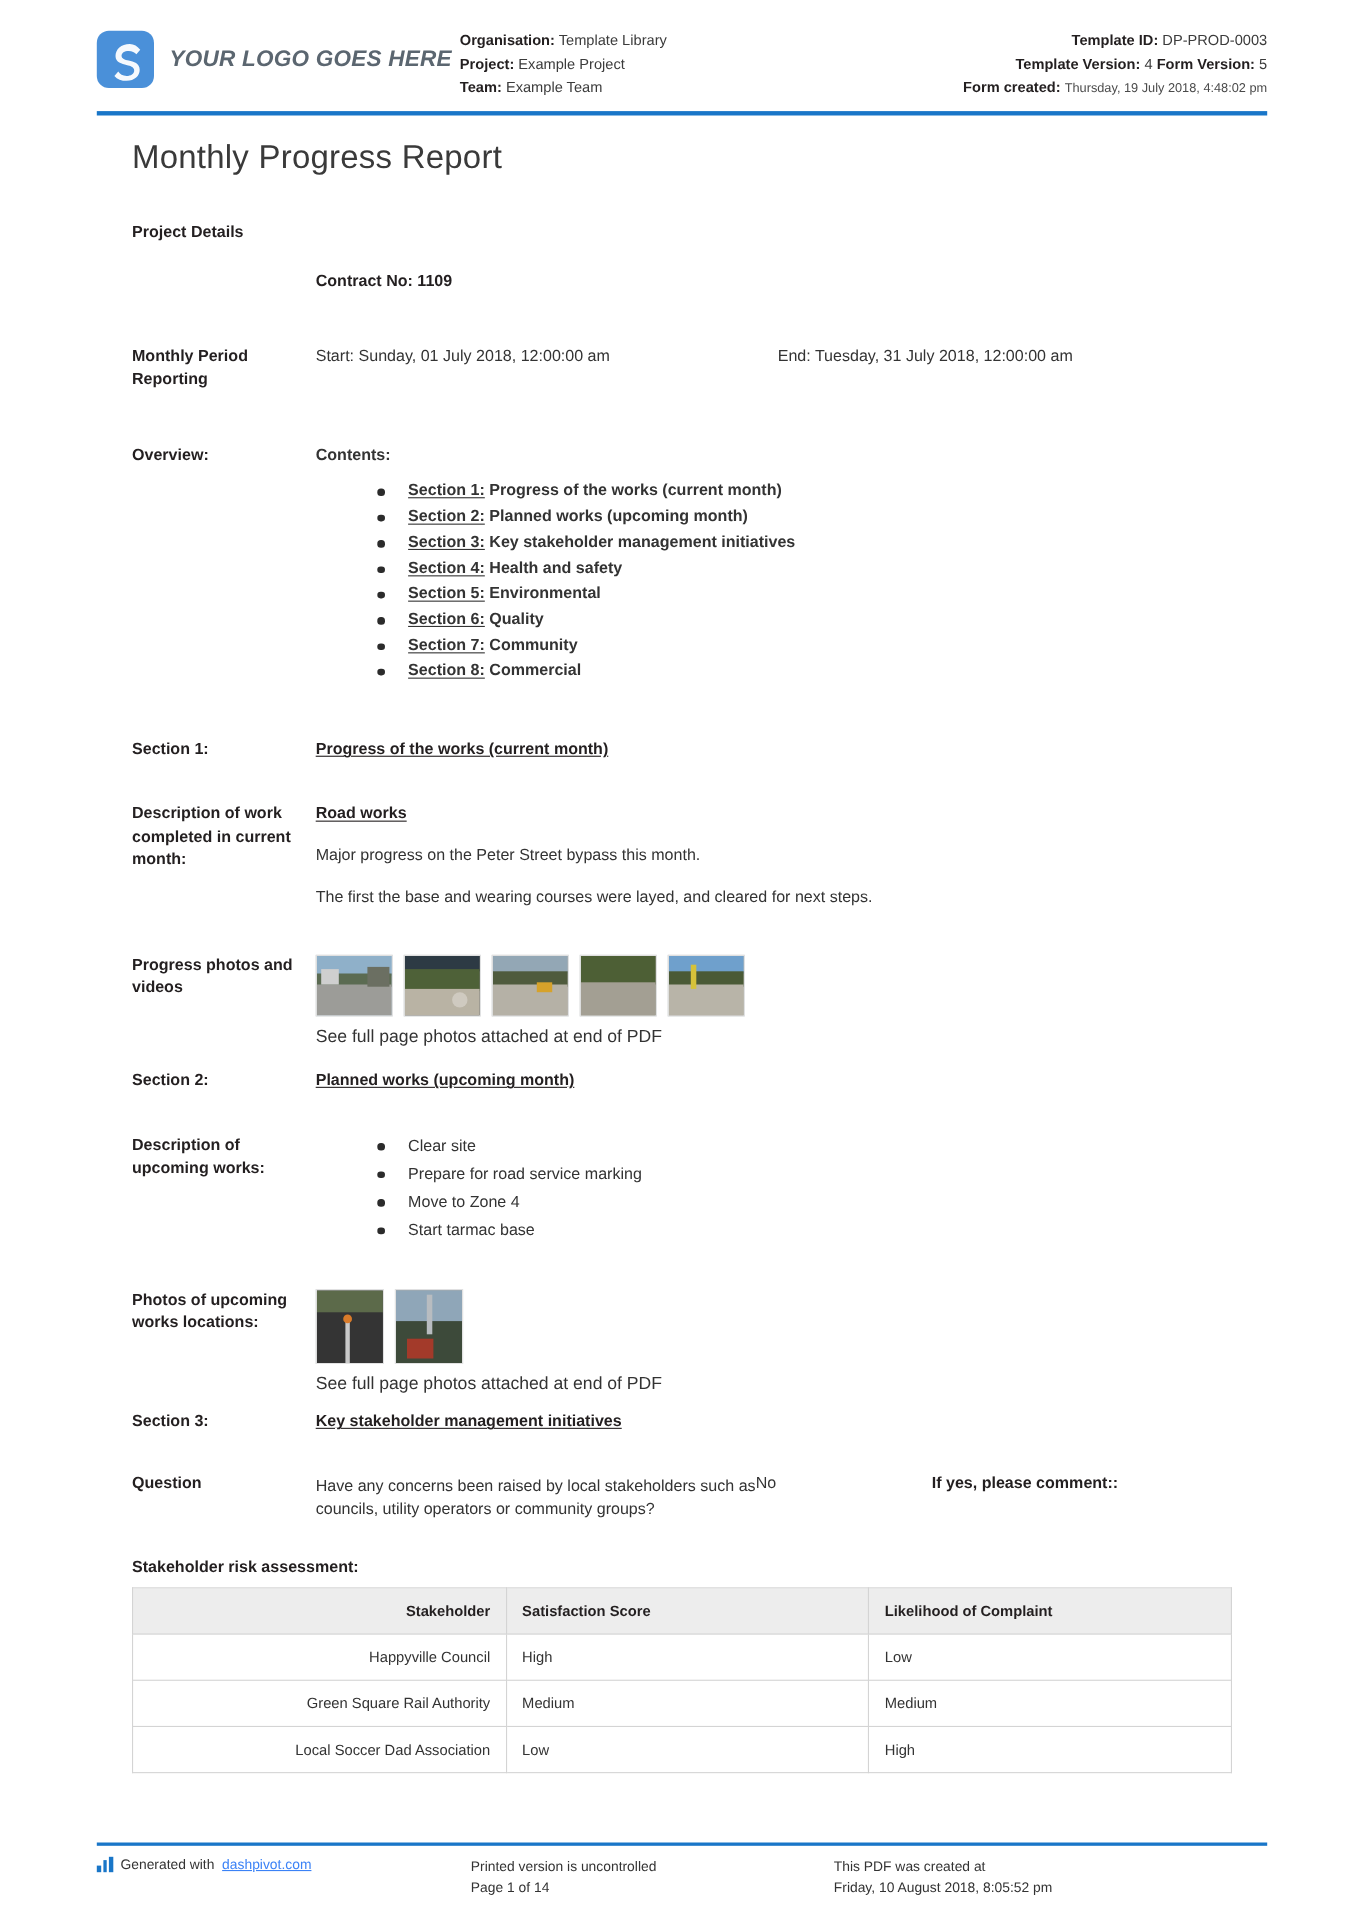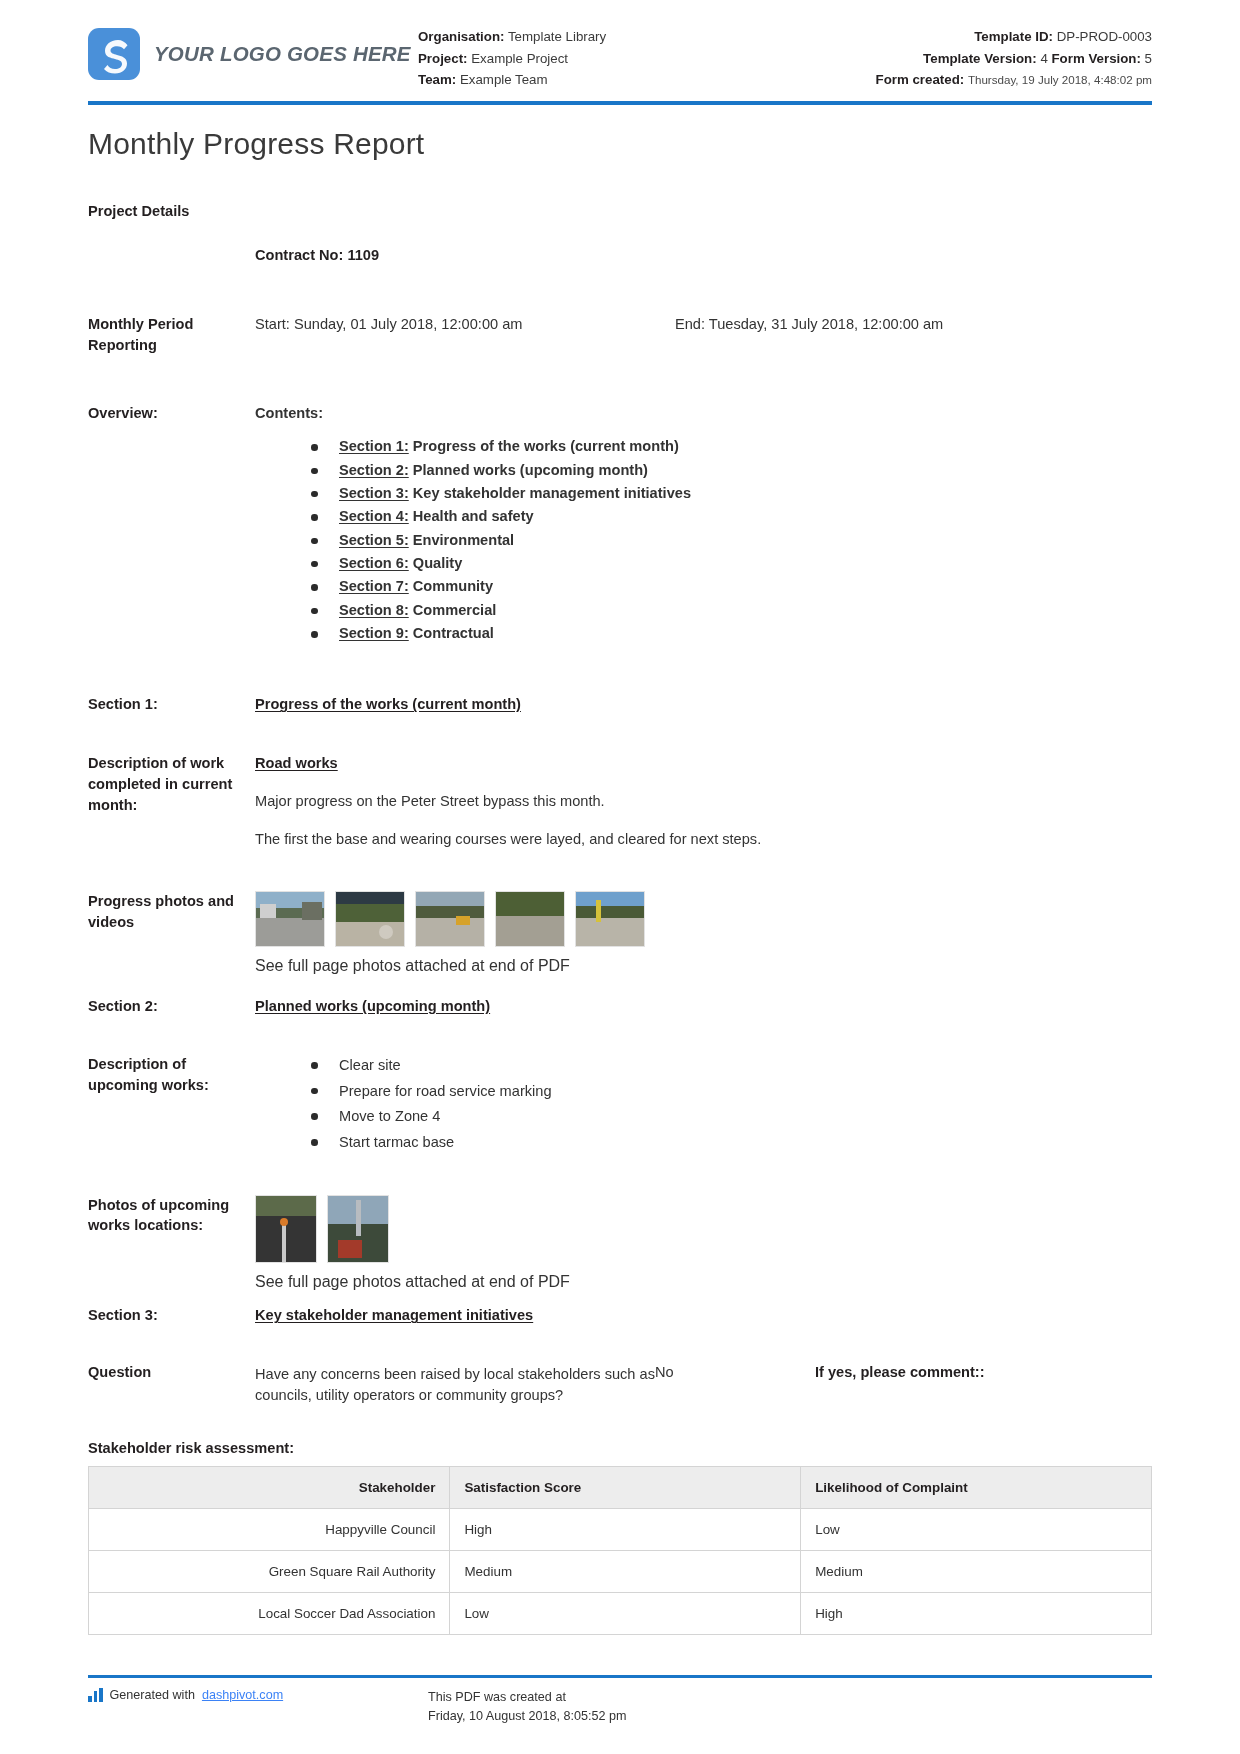--- a/index.html
+++ b/index.html
@@ -37,21 +37,21 @@
     white-space: nowrap;
   }
   .meta-col { font-size: 13.3px; line-height: 1.62; color: #3b3b3b; padding-top: 8px;}
   .meta-col.left { width: 330px; flex: 0 0 330px; }
   .meta-col.right { flex: 1 1 auto; text-align: right; }
   .meta-col b { font-weight: bold; color: #231f20; }
   .meta-small { font-size: 11.6px; color: #4a4a4a; }
   .hr-blue { height: 4px; background: #1976c8; margin: 0 88px; }
 
   
-  .body-area { padding: 0 88px; }
+  .body-area { padding: 0 120px; }
   .doc-title {
     font-size: 30px; font-weight: normal; color: #3a3a3a;
     margin: 22px 0 14px 0; letter-spacing: .2px;
   }
   .row { display: flex; align-items: flex-start; margin-bottom: 4px; }
   .row .label {
     width: 167px; flex: 0 0 167px;
     font-weight: bold; font-size: 14.6px; line-height: 1.42;
     color: #231f20; padding-right: 8px;
   }
@@ -218,21 +218,20 @@
         <div class="contents-head">Contents:</div>
         <ul class="contents">
           <li><span class="u">Section 1:</span><span> Progress of the works (current month)</span></li>
           <li><span class="u">Section 2:</span><span> Planned works (upcoming month)</span></li>
           <li><span class="u">Section 3:</span><span> Key stakeholder management initiatives</span></li>
           <li><span class="u">Section 4:</span><span> Health and safety</span></li>
           <li><span class="u">Section 5:</span><span> Environmental</span></li>
           <li><span class="u">Section 6:</span><span> Quality</span></li>
           <li><span class="u">Section 7:</span><span> Community</span></li>
           <li><span class="u">Section 8:</span><span> Commercial</span></li>
-          <li><span class="u">Section 9:</span><span> Contractual</span></li>
         </ul>
       </div>
     </div>
 
     <div class="spacer-44"></div>
 
     <div class="row">
       <div class="label">Section 1:</div>
       <div class="value bold u">Progress of the works (current month)</div>
     </div>
@@ -409,20 +408,24 @@
     <div class="footer">
       <div class="f-left">
         <span class="bars">
           <i style="height:6px"></i>
             <i style="height:11px"></i>
             <i style="height:14px"></i>
         </span>
         <span>Generated with </span>
           <a class="f-link" href="#">dashpivot.com</a>
       </div>
+      <div class="f-center">
+        <div>Printed version is uncontrolled</div>
+        <div>Page 1 of 14</div>
+      </div>
       <div class="f-right">
         <div>This PDF was created at</div>
         <div>Friday, 10 August 2018, 8:05:52 pm</div>
       </div>
     </div>
   </div>
 
 </div>
 
 </body></html>

